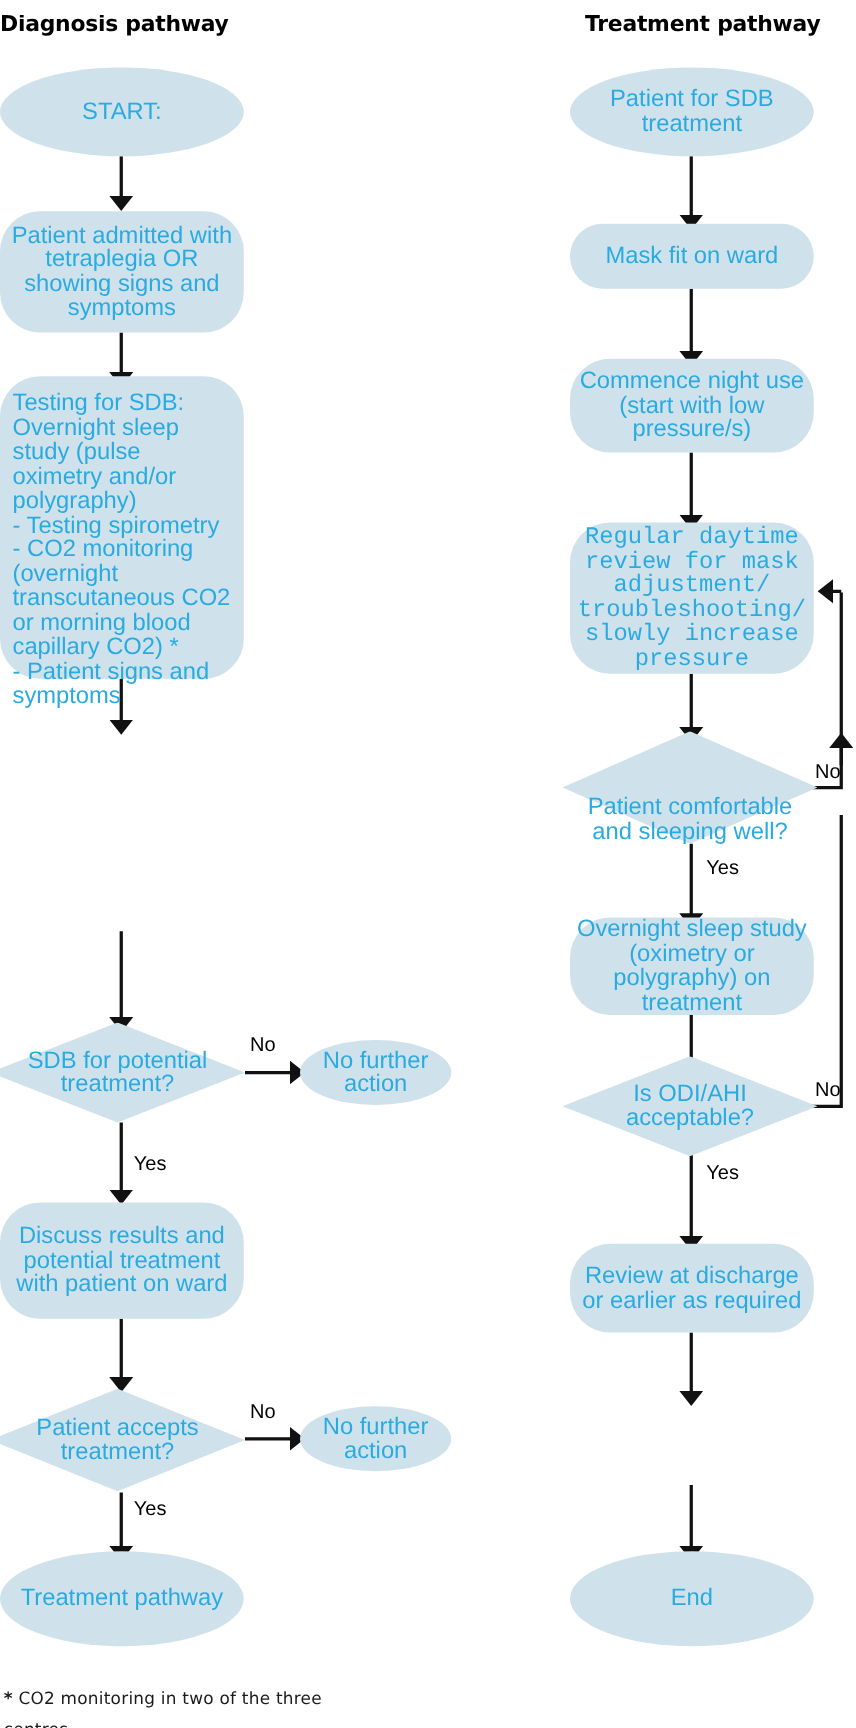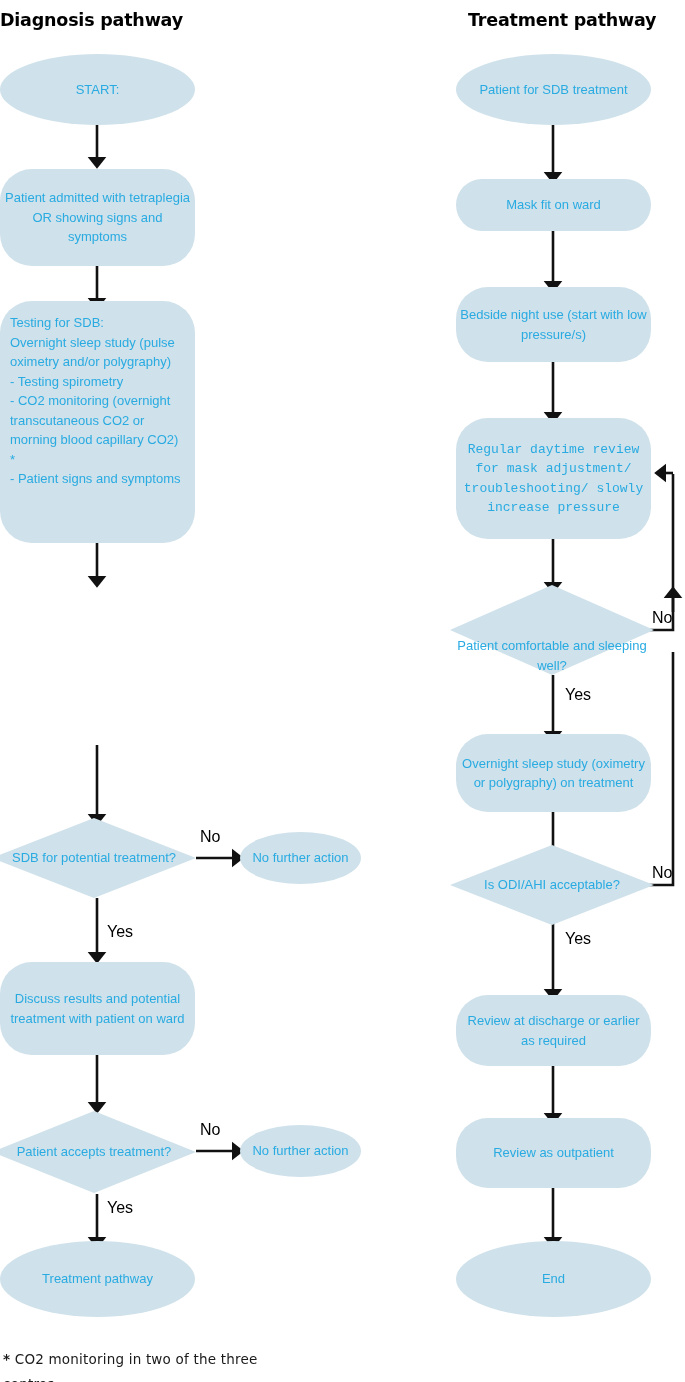--- a/index.html
+++ b/index.html
@@ -29,21 +29,21 @@
   }
   .node {
     position: absolute;
     box-sizing: border-box;
     display: flex;
     align-items: center;
     justify-content: center;
     text-align: center;
     color: #29abe2;
     font-family: "Liberation Sans", sans-serif;
-    font-size: 13px;
+    font-size: 19px;
     line-height: 19.5px;
   }
   .node .txt { width: 100%; padding: 0 4px; }
   .shape-rect   { background: #cfe1ea; border-radius: 32px; }
   .shape-ellipse{ background: #cfe1ea; border-radius: 50%; }
   .shape-diamond{ background: transparent; }
   .shape-diamond .dia-bg {
     position: absolute;
     left: 0; top: 0; right: 0; bottom: 0;
     background: #cfe1ea;
@@ -186,21 +186,21 @@
 
   <div class="node shape-ellipse" style="left:456px; top:42px; width:195px; height:71px;">
     <span class="txt">Patient for SDB treatment</span>
   </div>
 
   <div class="node shape-rect" style="left:456px; top:167px; width:195px; height:52px;">
     <span class="txt">Mask fit on ward</span>
   </div>
 
   <div class="node shape-rect" style="left:456px; top:275px; width:195px; height:75px;">
-    <span class="txt">Bedside night use (start with low pressure/s)</span>
+    <span class="txt">Commence night use (start with low pressure/s)</span>
   </div>
 
   <div class="node shape-rect" style="left:456px; top:406px; width:195px; height:121px;font-family:Liberation Mono, monospace;">
     <span class="txt">Regular daytime review for mask adjustment/ troubleshooting/ slowly increase pressure</span>
   </div>
 
   <div class="node shape-diamond" style="left:450px; top:573px; width:204px; height:90px;align-items:flex-end;">
     <span class="dia-bg"></span>
     <span class="txt">Patient comfortable and sleeping well?</span>
   </div>
@@ -211,23 +211,20 @@
 
   <div class="node shape-diamond" style="left:450px; top:833px; width:204px; height:80px;">
     <span class="dia-bg"></span>
     <span class="txt">Is ODI/AHI acceptable?</span>
   </div>
 
   <div class="node shape-rect" style="left:456px; top:983px; width:195px; height:71px;">
     <span class="txt">Review at discharge or earlier as required</span>
   </div>
 
-  <div class="node shape-rect" style="left:456px; top:1106px; width:195px; height:70px;">
-    <span class="txt">Review as outpatient</span>
-  </div>
 
   <div class="node shape-ellipse" style="left:456px; top:1229px; width:195px; height:76px;">
     <span class="txt">End</span>
   </div>
 
   <div class="edge-label" style="left:200px; top:816px;">No</div>
   <div class="edge-label" style="left:107px; top:911px;">Yes</div>
   <div class="edge-label" style="left:200px; top:1109px;">No</div>
   <div class="edge-label" style="left:107px; top:1187px;">Yes</div>
 

